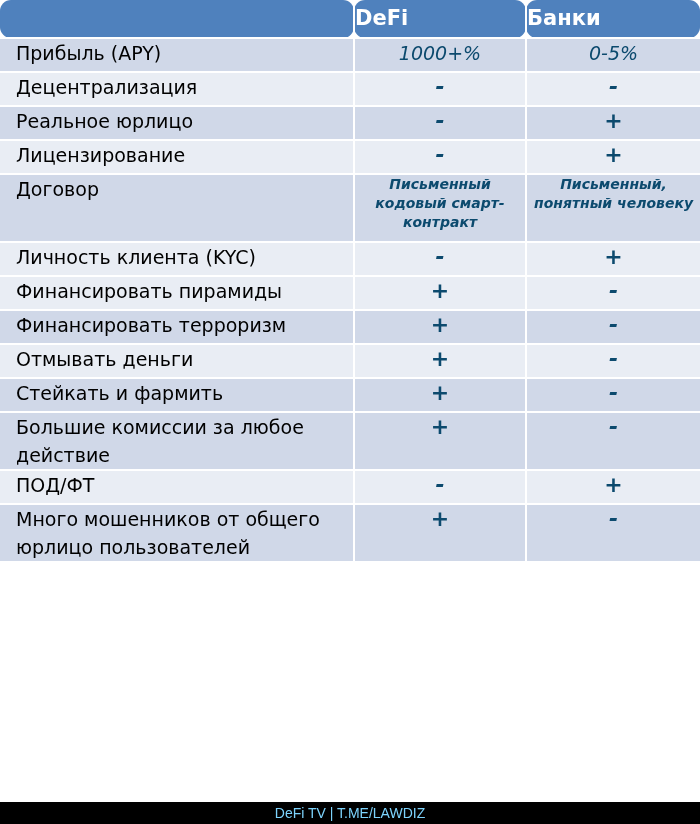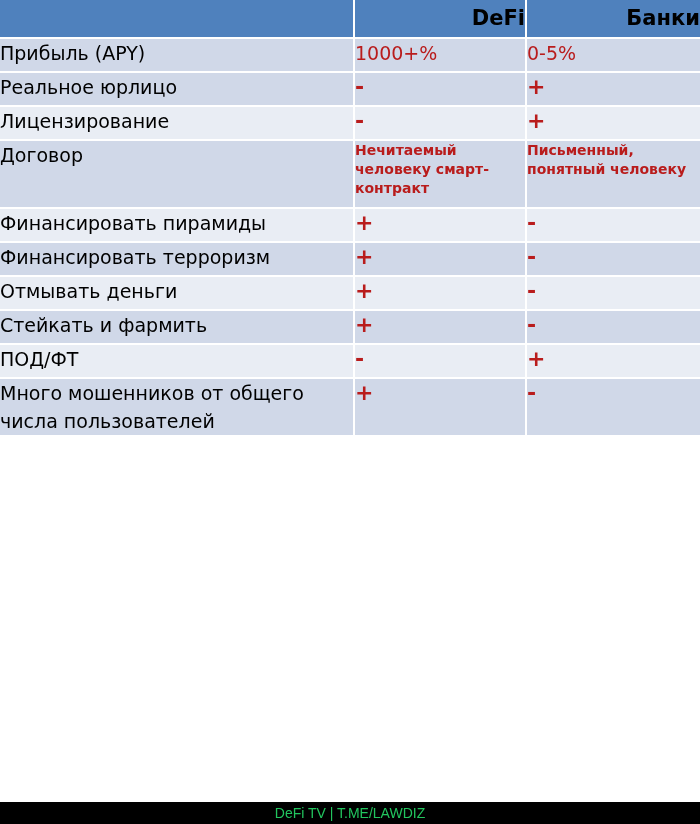--- a/index.html
+++ b/index.html
@@ -17,65 +17,68 @@
     table.cmp col.c1 { width: 354px; }
     table.cmp col.c2 { width: 172px; }
     table.cmp col.c3 { width: 174px; }
     table.cmp th, table.cmp td {
       border: 2px solid #ffffff;
       padding: 0;
       vertical-align: top;
     }
     table.cmp thead th {
       background: #4f81bd;
-      color: #000000;
+      color: #ffffff;
       font-weight: bold;
       font-size: 21px;
       height: 35px;
       line-height: 37px;
-      text-align: right;
+      text-align: left;
       border-top: 0;
+      border-radius: 11px;
     }
     table.cmp thead th:first-child { border-left: 0; }
     table.cmp thead th:last-child { border-right: 0; }
-    table.cmp td:first-child { border-left: 0; }
+    table.cmp td:first-child { border-left: 0; padding-left: 16px; }
     table.cmp td:last-child { border-right: 0; }
     tr.dark td { background: #d0d8e8; }
     tr.light td { background: #e9edf4; }
     td.label {
       font-size: 19px;
       color: #000000;
       padding: 6px 0 0 9px;
       line-height: 28px;
     }
     td.val {
       font-size: 19px;
-      color: #b91c1c;
+      color: #0c4a6e;
+      text-align: center;
       padding-top: 6px;
       line-height: 28px;
+      font-style: italic;
     }
     td.sym {
       font-size: 22px;
       font-weight: bold;
     }
     td.small {
       font-size: 14px;
       font-weight: bold;
       line-height: 19px;
       padding-top: 6px;
     }
     tr.h1 td { height: 32px; }
     tr.h2 td { height: 66px; }
     tr.h3 td { height: 54px; }
     .footer {
       position: absolute;
       left: 0; top: 802px;
       width: 700px; height: 22px;
       background: #000000;
-      color: #22c55e;
+      color: #7dd3fc;
       font-family: "Liberation Sans", sans-serif;
       font-size: 14px;
       line-height: 22px;
       text-align: center;
     }
   </style>
 </head>
 <body>
 
 <div class="page">
@@ -91,34 +94,44 @@
         <th>DeFi</th>
         <th>Банки</th>
       </tr>
     </thead>
     <tbody id="tbody">
         <tr class="dark h1">
           <td class="label">Прибыль (APY)</td>
           <td class="val">1000+%</td>
           <td class="val">0-5%</td>
         </tr>
+        <tr class="light h1">
+          <td class="label">Децентрализация</td>
+          <td class="val sym">-</td>
+          <td class="val sym">-</td>
+        </tr>
         <tr class="dark h1">
           <td class="label">Реальное юрлицо</td>
           <td class="val sym">-</td>
           <td class="val sym">+</td>
         </tr>
         <tr class="light h1">
           <td class="label">Лицензирование</td>
           <td class="val sym">-</td>
           <td class="val sym">+</td>
         </tr>
         <tr class="dark h2">
           <td class="label">Договор</td>
-          <td class="val small">Нечитаемый человеку смарт-контракт</td>
+          <td class="val small">Письменный кодовый смарт-контракт</td>
           <td class="val small">Письменный, понятный человеку</td>
+        </tr>
+        <tr class="light h1">
+          <td class="label">Личность клиента (KYC)</td>
+          <td class="val sym">-</td>
+          <td class="val sym">+</td>
         </tr>
         <tr class="light h1">
           <td class="label">Финансировать пирамиды</td>
           <td class="val sym">+</td>
           <td class="val sym">-</td>
         </tr>
         <tr class="dark h1">
           <td class="label">Финансировать терроризм</td>
           <td class="val sym">+</td>
           <td class="val sym">-</td>
@@ -126,26 +139,31 @@
         <tr class="light h1">
           <td class="label">Отмывать деньги</td>
           <td class="val sym">+</td>
           <td class="val sym">-</td>
         </tr>
         <tr class="dark h1">
           <td class="label">Стейкать и фармить</td>
           <td class="val sym">+</td>
           <td class="val sym">-</td>
         </tr>
+        <tr class="dark h3">
+          <td class="label">Большие комиссии за любое действие</td>
+          <td class="val sym">+</td>
+          <td class="val sym">-</td>
+        </tr>
         <tr class="light h1">
           <td class="label">ПОД/ФТ</td>
           <td class="val sym">-</td>
           <td class="val sym">+</td>
         </tr>
         <tr class="dark h3">
-          <td class="label">Много мошенников от общего числа пользователей</td>
+          <td class="label">Много мошенников от общего юрлицо пользователей</td>
           <td class="val sym">+</td>
           <td class="val sym">-</td>
         </tr>
       </tbody>
   </table>
   <div class="footer">DeFi TV | T.ME/LAWDIZ</div>
 </div>
 
 </body></html>

